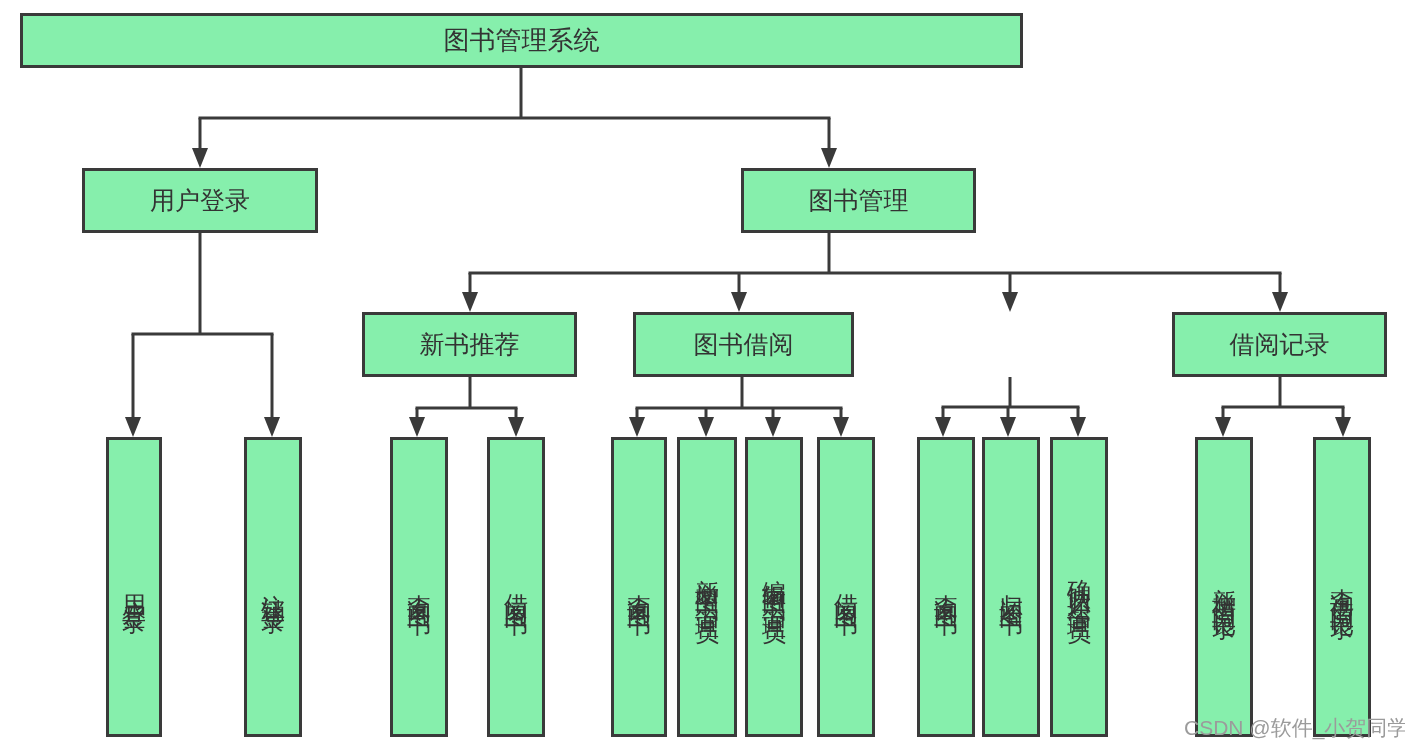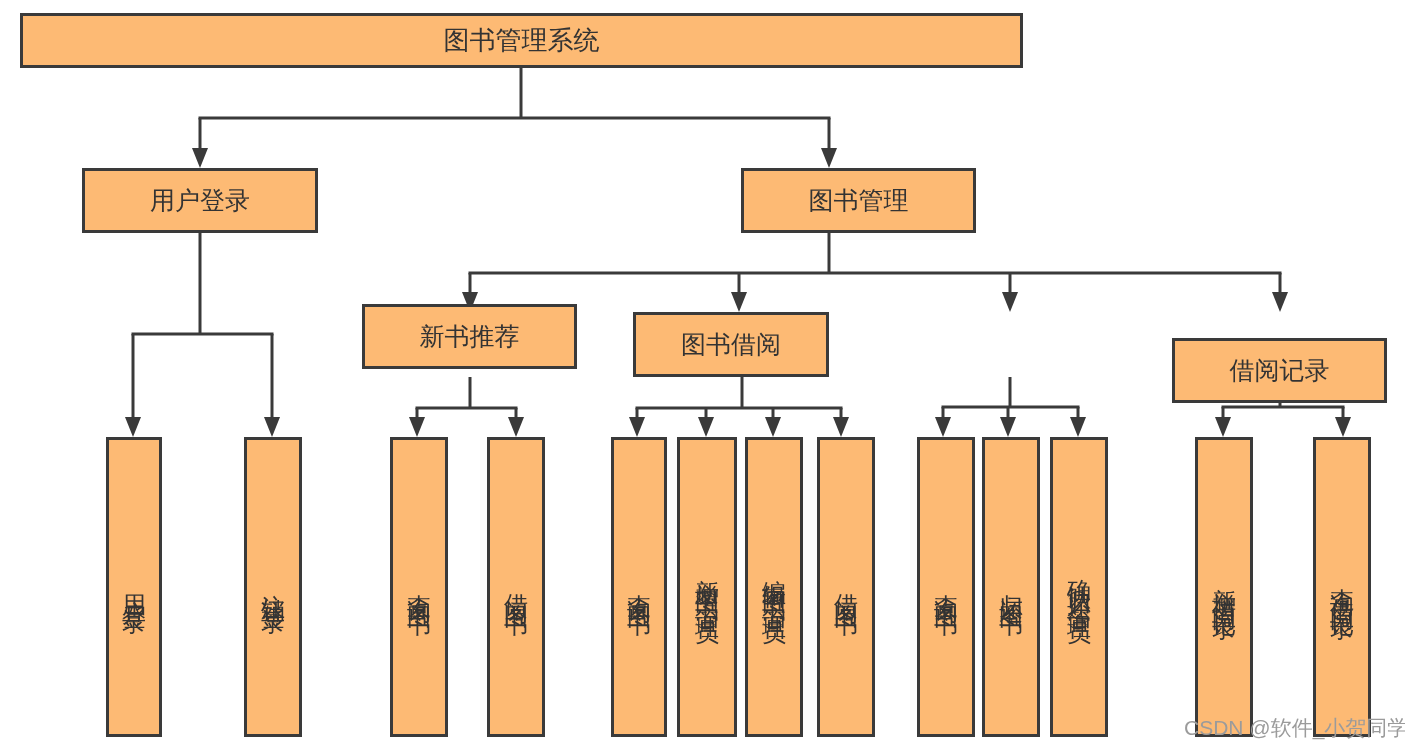--- a/index.html
+++ b/index.html
@@ -26,21 +26,21 @@
     stroke: #3a3a3a;
     stroke-width: 3;
   }
   .connectors polygon {
     fill: #3a3a3a;
   }
   .box {
     position: absolute;
     box-sizing: border-box;
     border: 3px solid #3a3a3a;
-    background: #fdba74;
+    background: #86efac;
     display: flex;
     align-items: center;
     justify-content: center;
     color: #333333;
   }
   .hbox span {
     font-size: 25px;
     white-space: nowrap;
     color: #333333;
   }
@@ -136,27 +136,27 @@
     <span>图书管理系统</span>
   </div>
 
   <div class="box hbox" style="left:82px; top:168px; width:236px; height:65px;">
     <span>用户登录</span>
   </div>
   <div class="box hbox" style="left:712px; top:168px; width:235px; height:65px;margin-left:29px;">
     <span>图书管理</span>
   </div>
 
-  <div class="box hbox" style="left:362px; top:304px; width:215px; height:65px;">
+  <div class="box hbox" style="left:362px; top:312px; width:215px; height:65px;">
     <span>新书推荐</span>
   </div>
-  <div class="box hbox" style="left:633px; top:312px; width:196px; height:65px;">
+  <div class="box hbox" style="left:633px; top:312px; width:221px; height:65px;">
     <span>图书借阅</span>
   </div>
-  <div class="box hbox" style="left:1172px; top:312px; width:215px; height:65px;margin-top:26px;">
+  <div class="box hbox" style="left:1172px; top:312px; width:215px; height:65px;">
     <span>借阅记录</span>
   </div>
 
   <div class="box leaf" style="left:106px; top:437px; width:56px; height:300px;">
     <span>用户登录</span>
   </div>
   <div class="box leaf" style="left:244px; top:437px; width:58px; height:300px;">
     <span>注销登录</span>
   </div>
 

